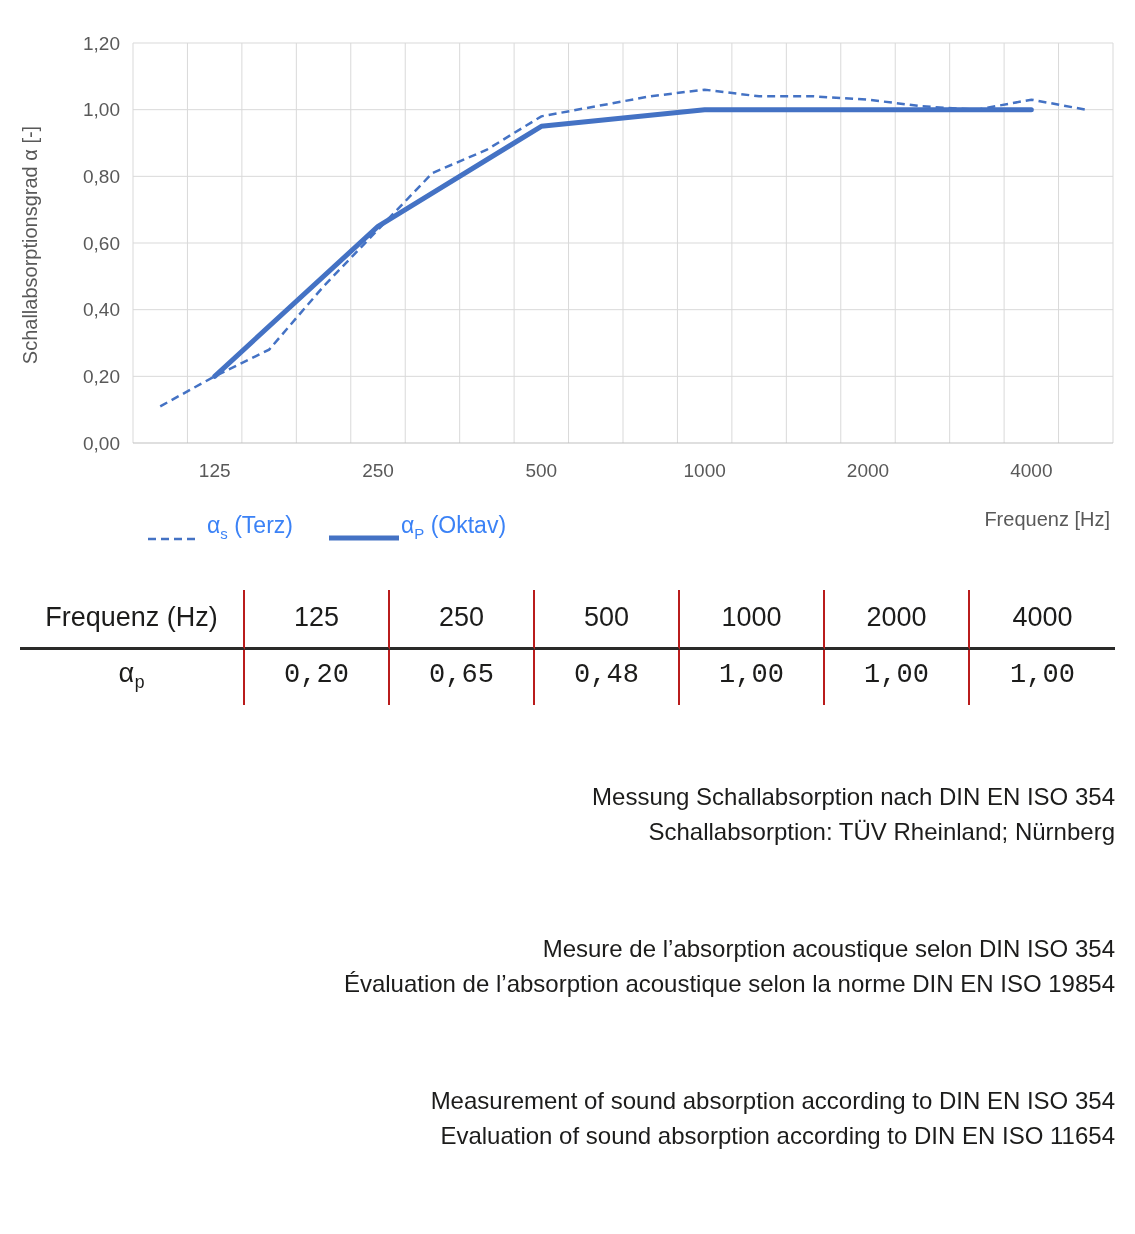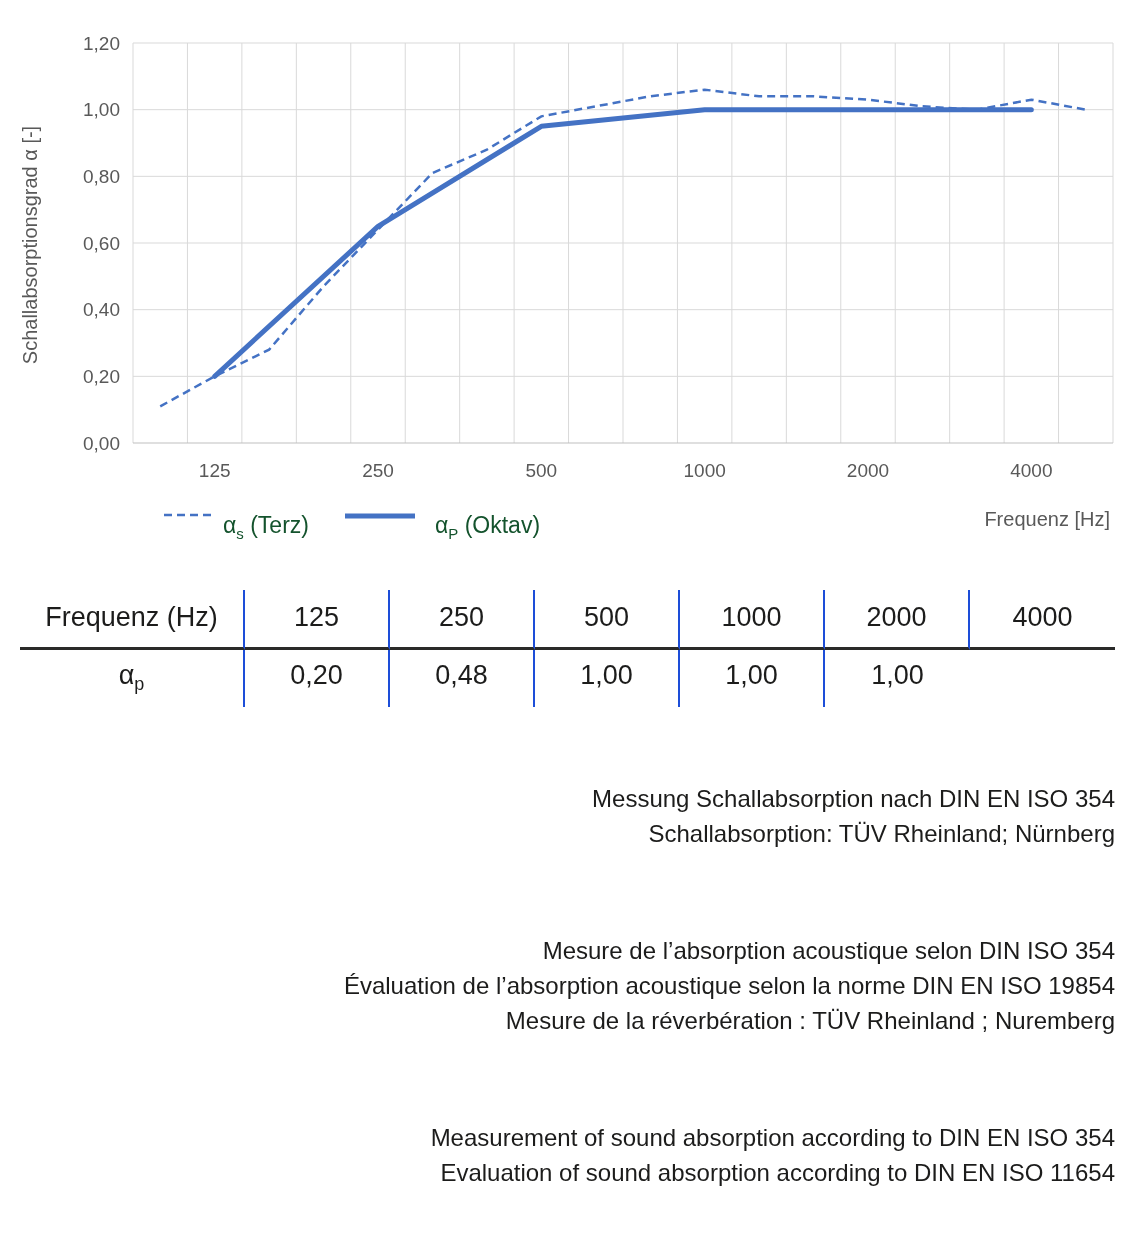--- a/index.html
+++ b/index.html
@@ -7,36 +7,36 @@
        font-family:"Liberation Sans",sans-serif;color:#1c1c1b;}
 
   
   .chart-wrap{position:relative;width:1135px;height:560px;}
   #chart-svg{position:absolute;top:0;left:0;}
   #chart-svg text{font-family:"Liberation Sans",sans-serif;font-size:19px;fill:#595959;}
   .y-title{position:absolute;top:245px;left:30px;
            transform:translate(-50%,-50%) rotate(-90deg);
            font-size:20px;color:#595959;white-space:nowrap;}
   .x-title{position:absolute;top:508px;right:25px;font-size:20px;color:#595959;text-align:right;}
-  .legend{position:absolute;top:512px;left:164px;display:flex;align-items:flex-start;
-          font-size:23px;color:#14532d;}
+  .legend{position:absolute;top:512px;left:148px;display:flex;align-items:flex-end;
+          font-size:23px;color:#3b82f6;}
   .legend .sample{display:inline-flex;align-items:center;}
   .legend .sample svg{display:block;}
   .legend .sample line{stroke:var(--accent);}
   .leg-label{margin-left:7px;white-space:nowrap;}
   .leg-label sub{font-size:15px;}
   .sample.solid{margin-left:36px;}
-  .sample.solid + .leg-label{margin-left:20px;}
+  .sample.solid + .leg-label{margin-left:2px;}
 
   
   .abs-table{display:grid;grid-template-columns:225px repeat(6,1fr);
              margin:30px 20px 0 20px;}
-  .abs-table .cell{text-align:center;font-size:27px;border-right:2px solid #1d4ed8;}
+  .abs-table .cell{text-align:center;font-size:27px;border-right:2px solid #b91c1c;}
   .abs-table .cell.hdr{padding:12px 0 14px;border-bottom:3px solid #2a2a29;}
-  .abs-table .cell.val{padding:10px 0 12px;}
+  .abs-table .cell.val{padding:10px 0 12px;font-family:Liberation Mono, monospace;}
   .abs-table .cell.last{border-right:none;}
   .abs-table sub{font-size:18px;}
 
   
   .notes{text-align:right;padding-right:20px;font-size:24px;line-height:35px;color:#1c1c1b;}
   .note-block{margin-top:82px;}
   .note-block.first{margin-top:74px;}
 </style>
 </head>
 <body>
@@ -111,35 +111,35 @@
     <div class="cell hdr">Frequenz (Hz)</div>
     <div class="cell hdr">125</div>
     <div class="cell hdr">250</div>
     <div class="cell hdr">500</div>
     <div class="cell hdr">1000</div>
     <div class="cell hdr">2000</div>
     <div class="cell hdr last">4000</div>
 
     <div class="cell val"><span>α</span><sub>p</sub></div>
     <div class="cell val">0,20</div>
+    <div class="cell val">0,65</div>
     <div class="cell val">0,48</div>
     <div class="cell val">1,00</div>
     <div class="cell val">1,00</div>
     <div class="cell val last">1,00</div>
   </div>
 
   <div class="notes">
     <div class="note-block first">
       <div>Messung Schallabsorption nach DIN EN ISO 354</div>
       <div>Schallabsorption: TÜV Rheinland; Nürnberg</div>
     </div>
     <div class="note-block">
       <div>Mesure de l’absorption acoustique selon DIN ISO 354</div>
       <div>Évaluation de l’absorption acoustique selon la norme DIN EN ISO 19854</div>
-      <div>Mesure de la réverbération : TÜV Rheinland ; Nuremberg</div>
     </div>
     <div class="note-block">
       <div>Measurement of sound absorption according to DIN EN ISO 354</div>
       <div>Evaluation of sound absorption according to DIN EN ISO 11654</div>
     </div>
   </div>
 
 </div>
 
 </body></html>

